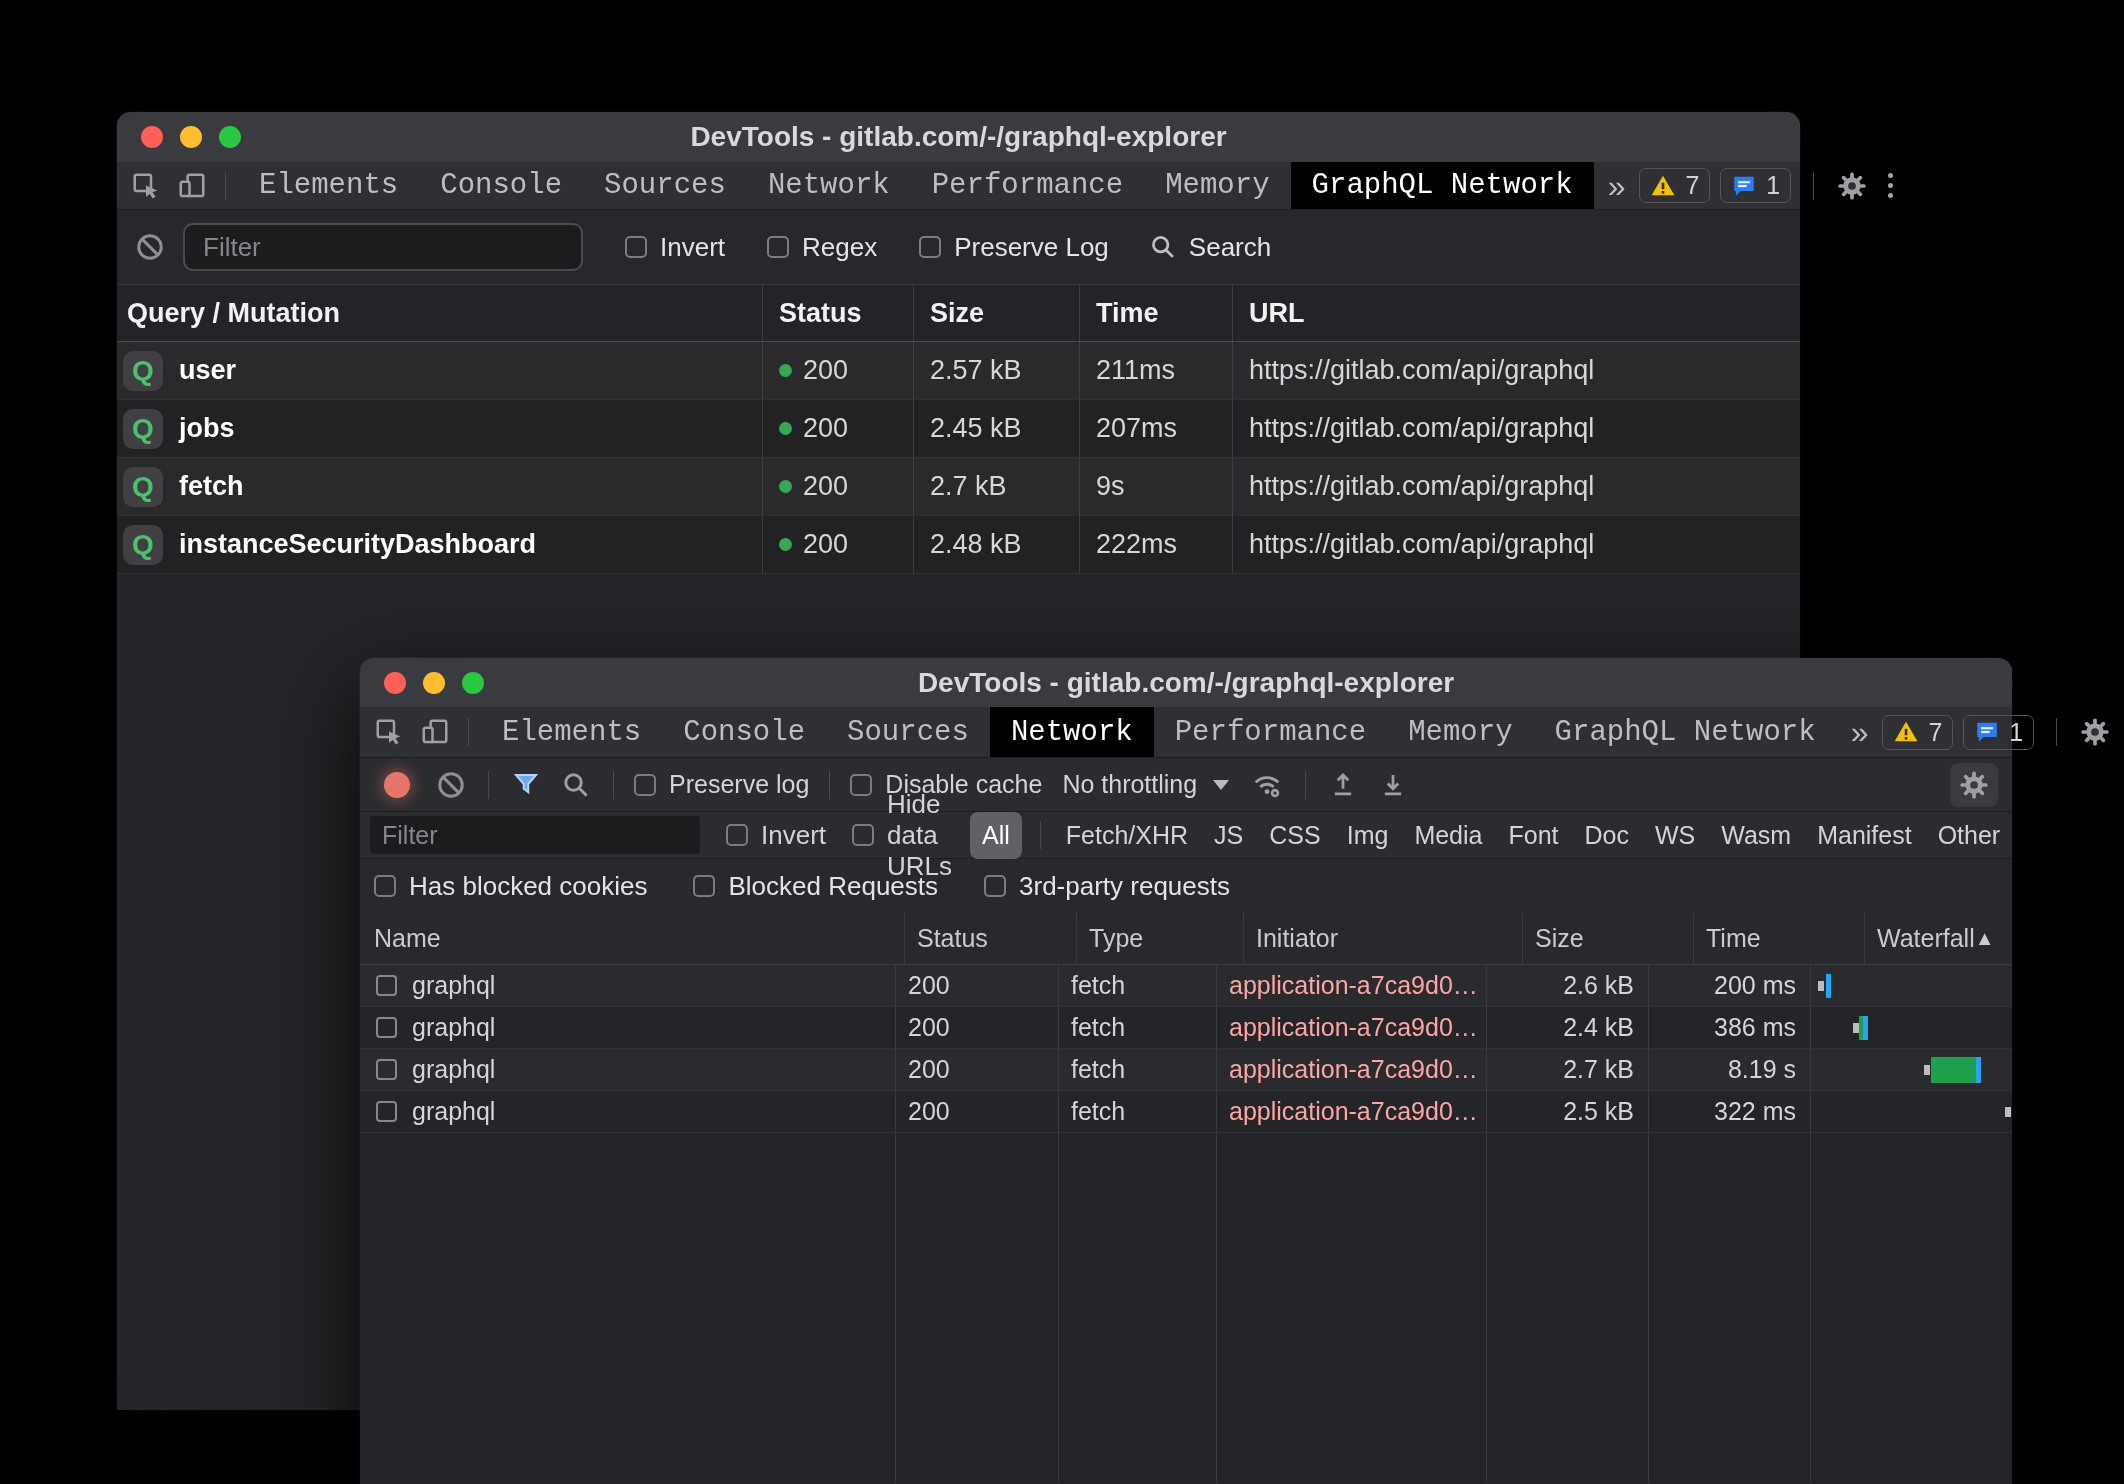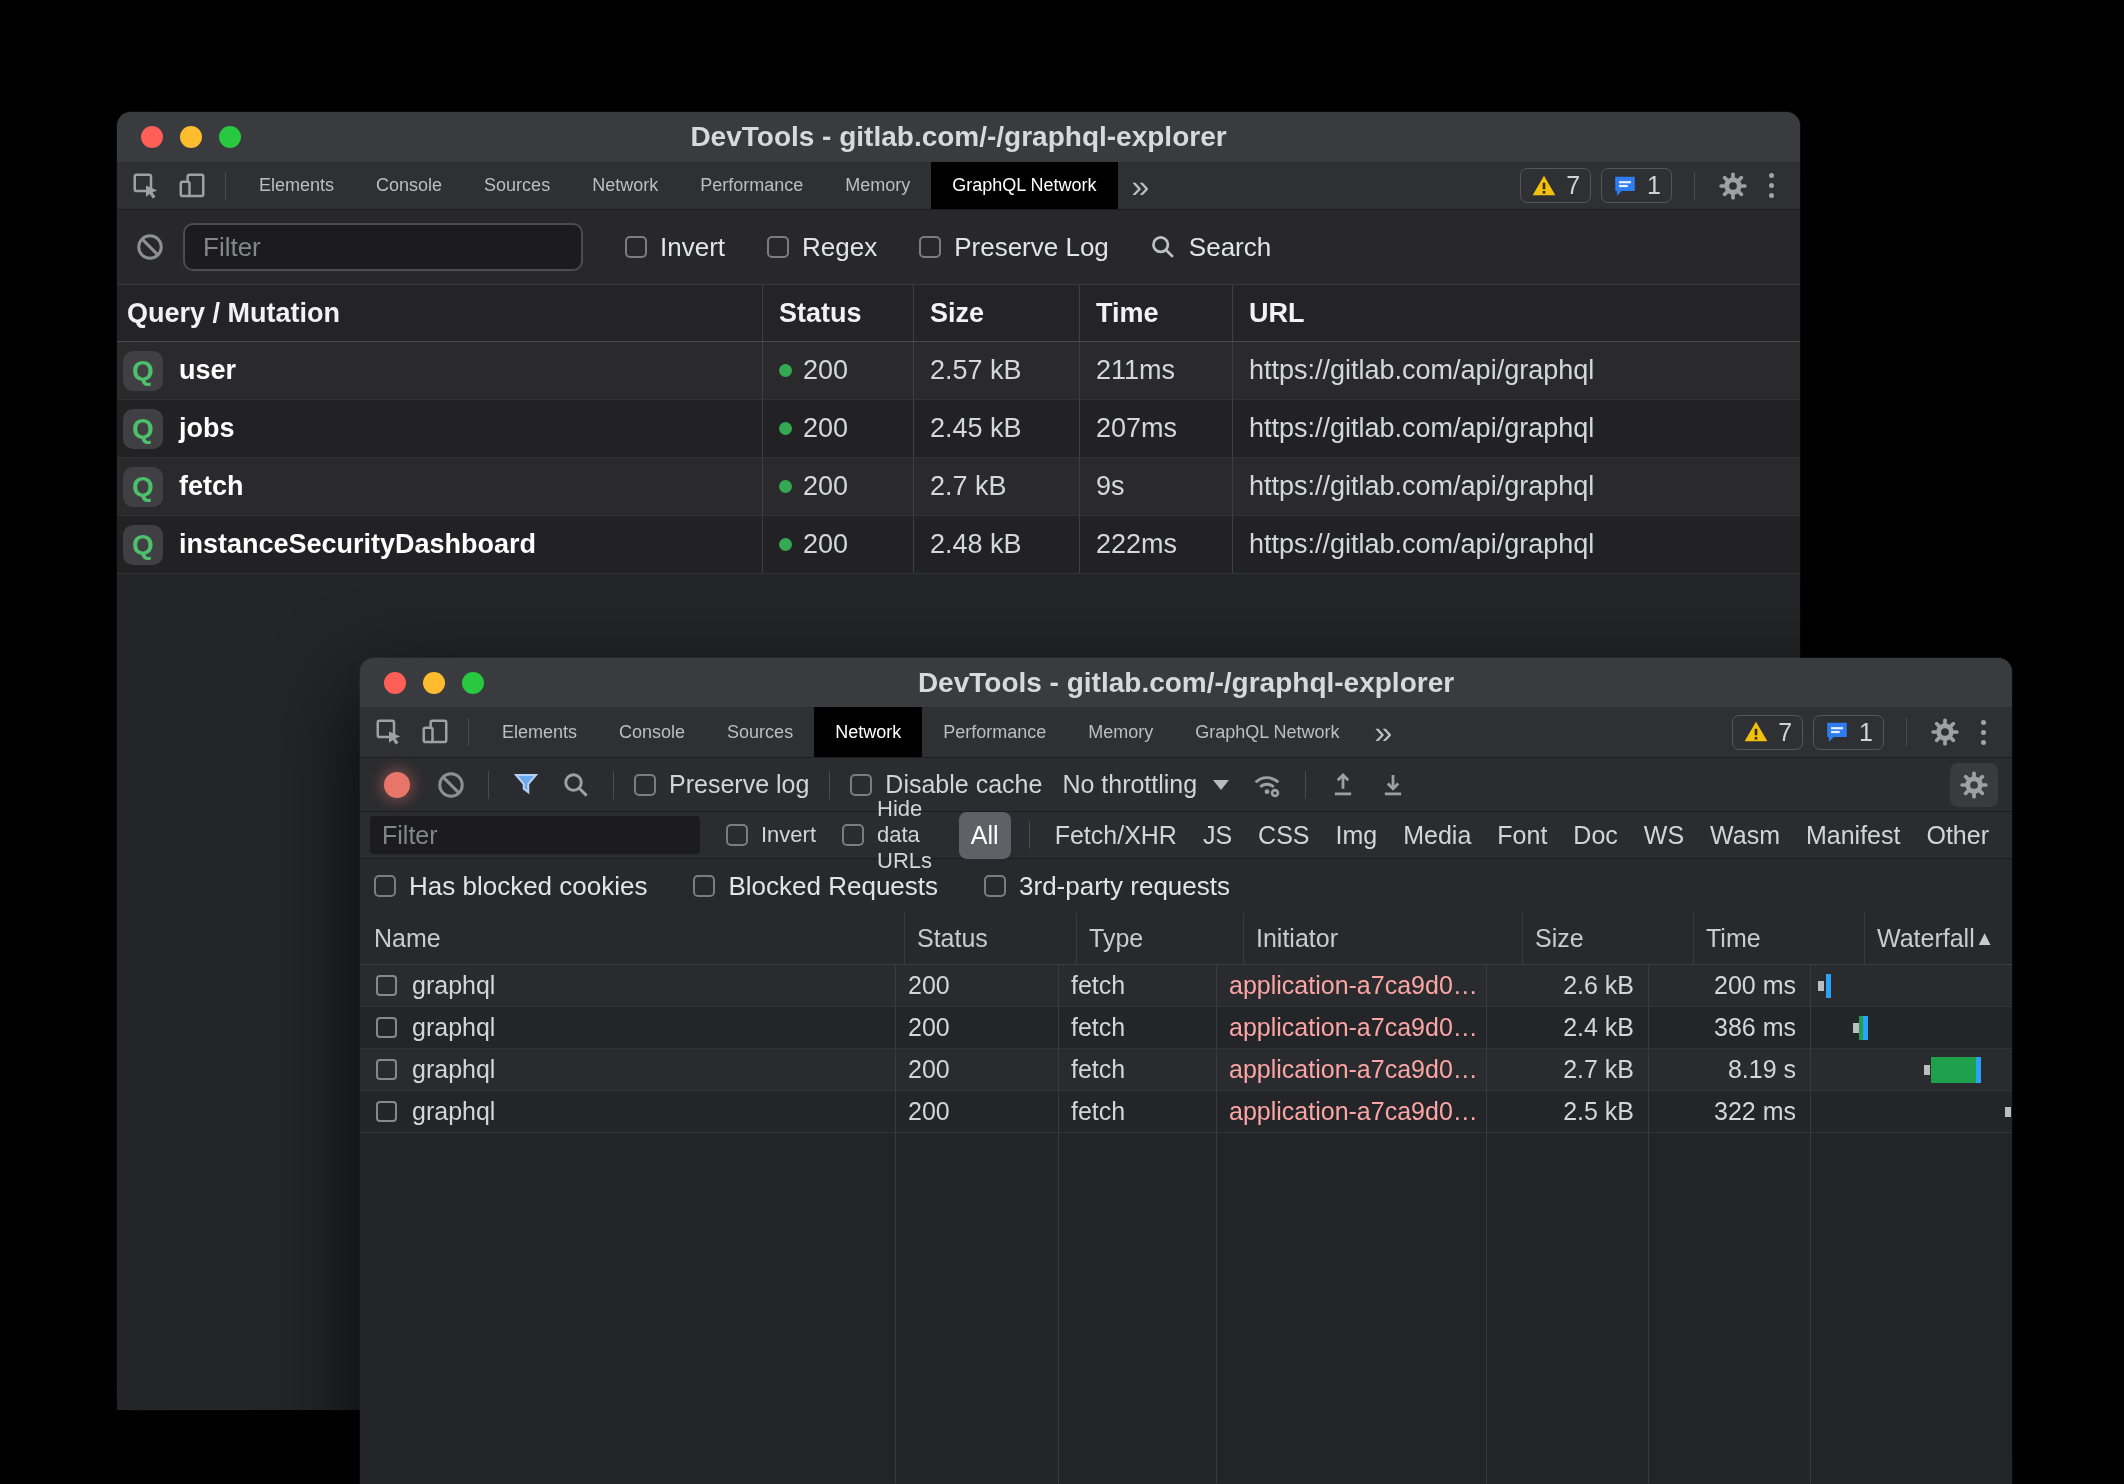--- a/index.html
+++ b/index.html
@@ -27,21 +27,21 @@
 
   
   .tabbar{display:flex;align-items:center;background:#2f3034;border-bottom:1px solid #1d1d20;
           padding:0 16px 0 14px;}
   #back-window .tabbar{height:48px;}
   #front-window .tabbar{height:51px;}
   .tab-icons{display:flex;align-items:center;gap:16px;margin-right:6px;}
   .icon-btn{display:flex;align-items:center;justify-content:center;}
   .vsep{width:1px;height:28px;background:#4a4b4f;margin:0 12px;flex:none;}
   .tabs{display:flex;align-items:stretch;height:100%;}
-  .tab{padding:0 21px;display:flex;align-items:center;font-size:18px;color:#bdbec1;white-space:nowrap;}
+  .tab{padding:0 21px;display:flex;align-items:center;font-size:29px;color:#bdbec1;white-space:nowrap;font-family:Liberation Mono, monospace;}
   .tab.selected{background:#000;color:#fff;}
   .chevron-more{font-size:32px;color:#bdbec1;padding:0 14px;line-height:1;}
   .tab-right{margin-left:auto;display:flex;align-items:center;gap:10px;}
   .badge{display:flex;align-items:center;gap:9px;border:1px solid #55565a;border-radius:7px;
          height:35px;padding:0 10px;color:#d2d3d5;font-size:25px;}
   .kebab{display:flex;flex-direction:column;gap:5px;padding:6px 10px;}
   .kebab span{width:5px;height:5px;border-radius:50%;background:#a2a3a6;}
 
   
   .gq-filterbar{height:75px;display:flex;align-items:center;background:#28282c;
@@ -86,21 +86,21 @@
   .net-toolbar .check-group{font-size:25px;font-weight:400;color:#d3d4d6;margin:0 8px;}
   .throttle{display:flex;align-items:center;gap:16px;font-size:25px;color:#d3d4d6;margin:0 12px;}
   .caret-down{width:0;height:0;border-left:8px solid transparent;border-right:8px solid transparent;
               border-top:10px solid #b9babd;}
   .gear-btn{margin-left:auto;width:48px;height:44px;background:#3a3b3f;border-radius:8px;
             display:flex;align-items:center;justify-content:center;}
 
   .net-filterbar{height:47px;display:flex;align-items:center;background:#2b2c2f;
                  border-bottom:1px solid #1d1d20;padding:0 10px;font-size:25px;color:#d3d4d6;}
   .net-input{width:330px;height:38px;border:none;border-radius:4px;padding:0 12px;font-size:25px;}
-  .net-filterbar .check-group{font-size:22px;font-weight:400;color:#d3d4d6;margin-left:26px;justify-content:space-between;}
+  .net-filterbar .check-group{font-size:26px;font-weight:400;color:#d3d4d6;margin-left:26px;justify-content:space-between;}
   .chip-all{background:#606166;border-radius:8px;color:#fff;padding:9px 12px;margin:0 6px 0 18px;}
   .type-chips{display:flex;align-items:center;}
   .type-chip{margin:0 13px;white-space:nowrap;color:#d3d4d6;}
 
   .net-checkrow{height:54px;display:flex;align-items:center;background:#28292c;
                 padding:0 14px;gap:46px;font-size:25px;color:#d3d4d6;}
   .net-checkrow .check-group{font-weight:400;}
 
   .net-grid{display:grid;grid-template-columns:535px 163px 158px 270px 162px 162px 1fr;}
   .net-grid>div{display:flex;align-items:center;overflow:hidden;}

